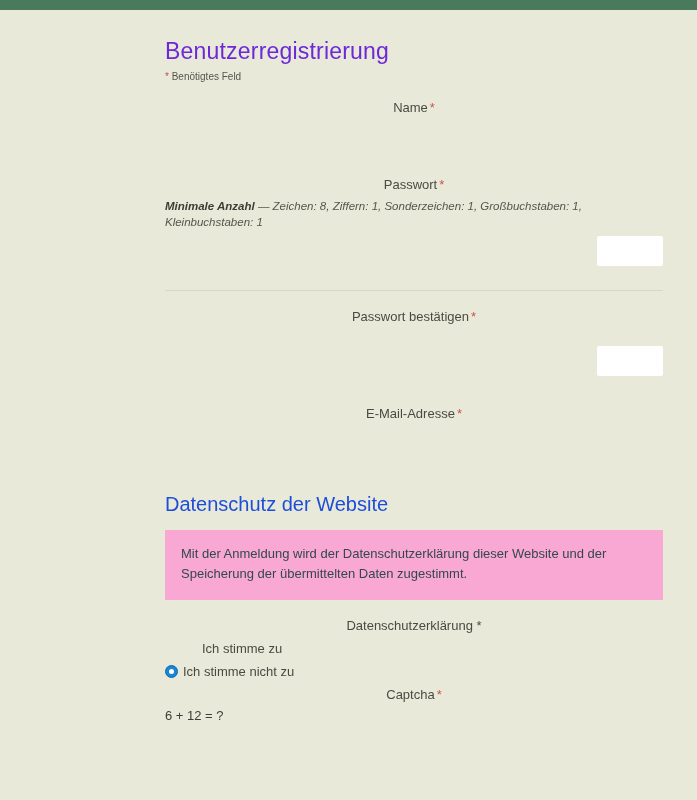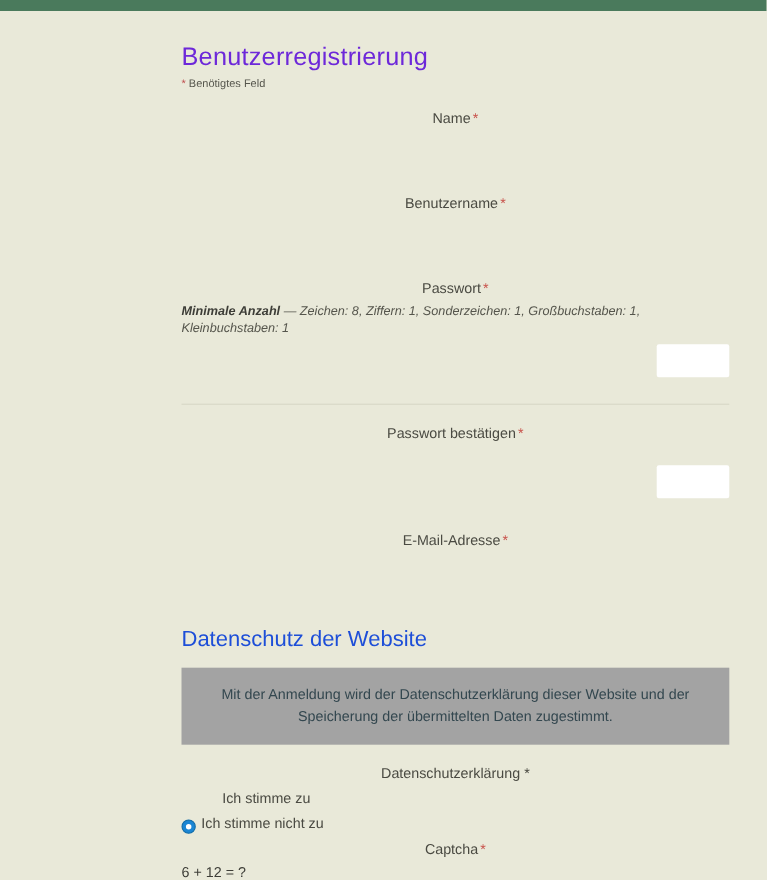--- a/index.html
+++ b/index.html
@@ -120,35 +120,34 @@
   }
   .spacer-16 { height: 16px; }
   .spacer-22 { height: 22px; }
   h2.section-title {
     font-size: 20px;
     font-weight: normal;
     color: #1d4ed8;
     margin: 38px 0 14px 0;
   }
   .notice {
-    background: #a3a3a3;
+    background: #f9a8d4;
     color: #33474f;
     font-size: 13px;
     line-height: 1.55;
     padding: 14px 16px 16px 16px;
     box-sizing: border-box;
     margin-bottom: 18px;
-    text-align: center;
   }
   .radio-group {
     margin-bottom: 6px;
   }
   .radio-row {
     display: flex;
-    align-items: flex-end;
+    align-items: center;
     font-size: 13px;
     color: #4a4a42;
     margin: 3px 0;
     line-height: 1.5;
   }
   .radio-row .radio-spacer {
     display: inline-block;
     width: 14px;
     height: 14px;
     margin-right: 5px;
@@ -203,26 +202,20 @@
       <span>Benötigtes Feld</span>
     </div>
 
     <div class="field">
       <label class="field-label">
         <span>Name</span><span class="star">*</span>
       </label>
       <input class="text-input" type="text" placeholder="" style="">
     </div>
 
-    <div class="field">
-      <label class="field-label">
-        <span>Benutzername</span><span class="star">*</span>
-      </label>
-      <input class="text-input" type="text" placeholder="" style="">
-    </div>
 
     <div class="field">
       <label class="field-label">
         <span>Passwort</span><span class="star">*</span>
       </label>
       <p class="pw-hint">
         <b>Minimale Anzahl</b>
         <span>— Zeichen: 8, Ziffern: 1, Sonderzeichen: 1, Großbuchstaben: 1, Kleinbuchstaben: 1</span>
       </p>
       <div class="pw-row">

